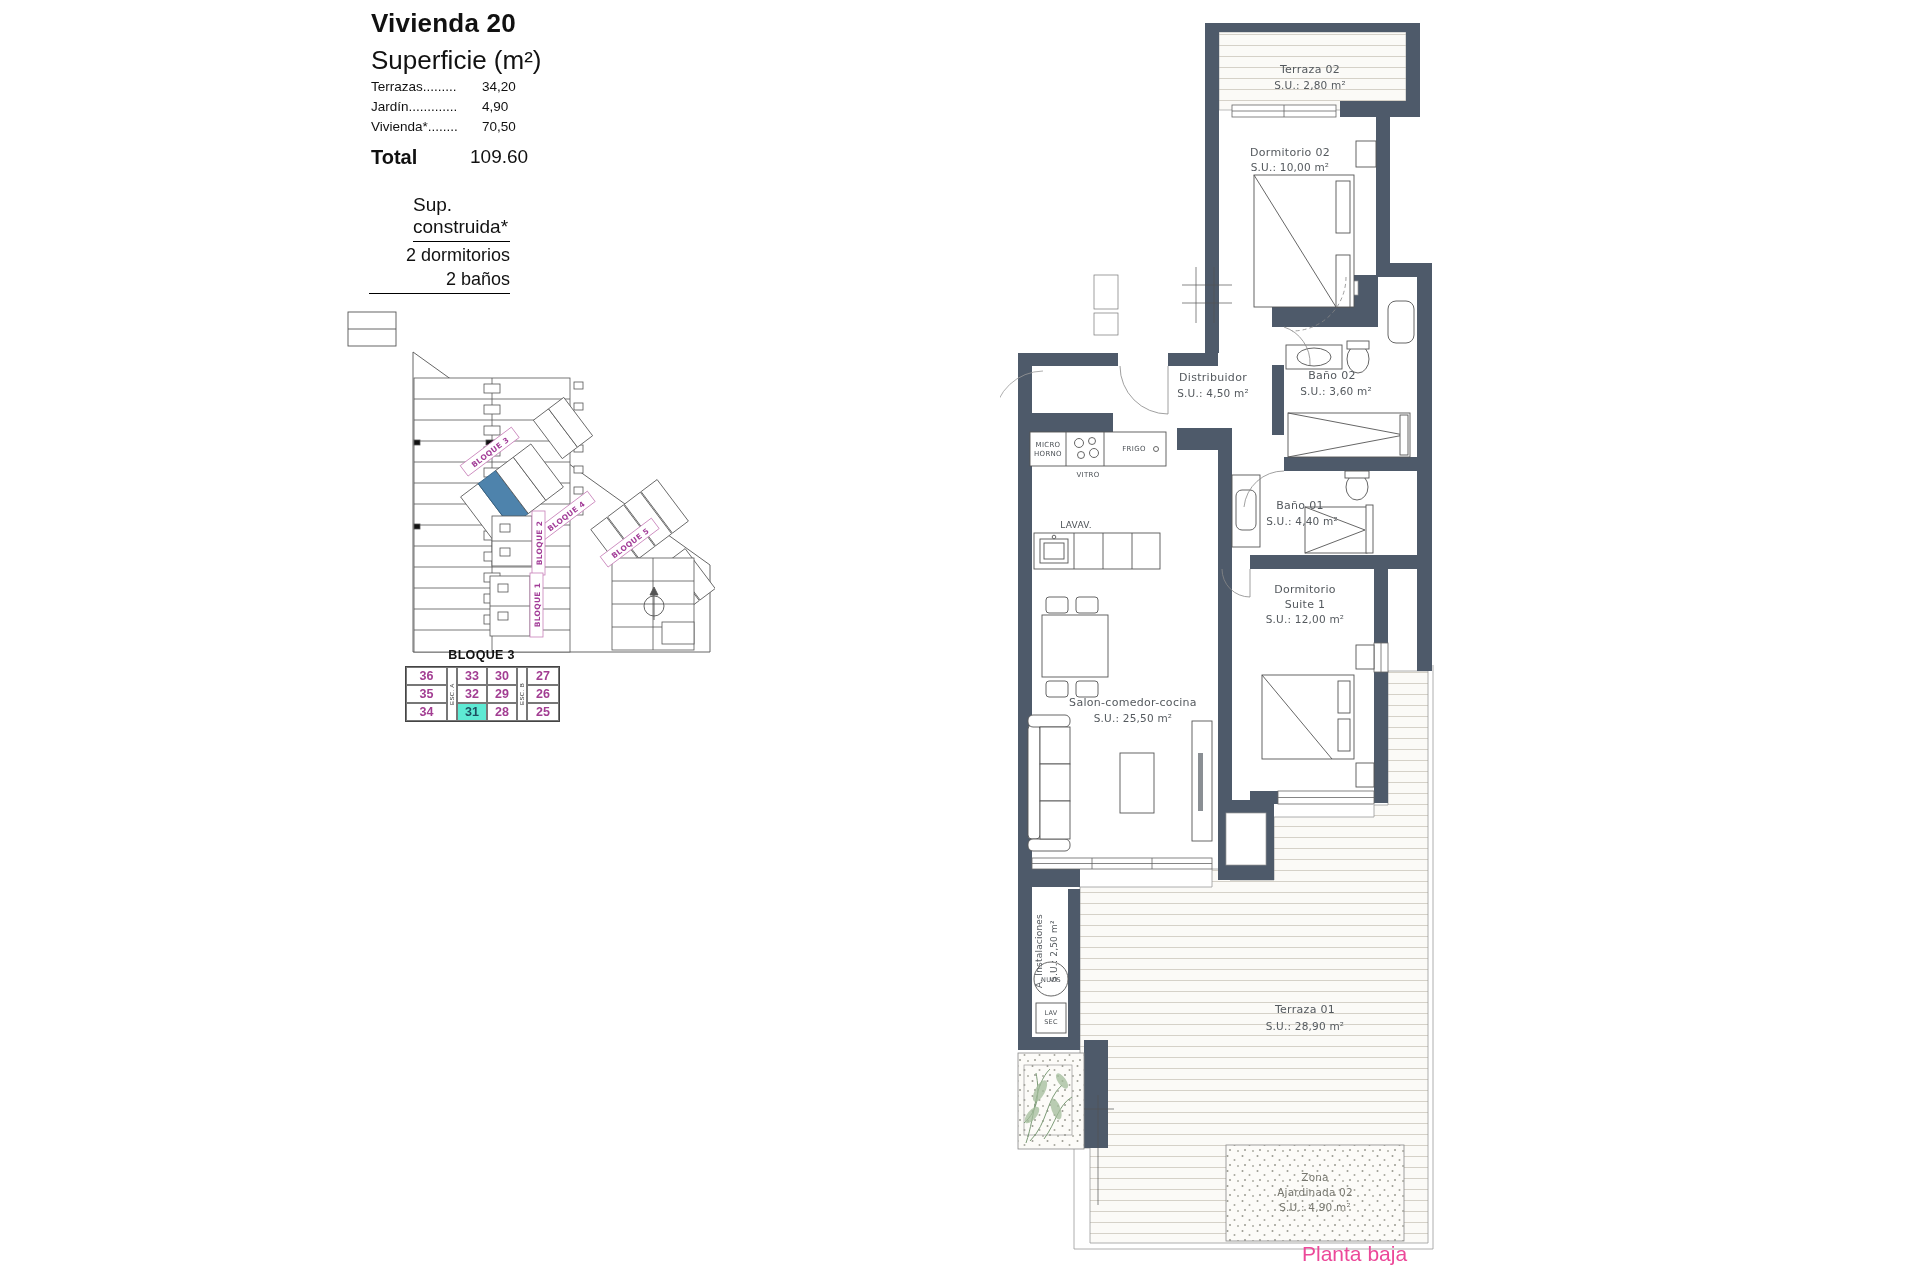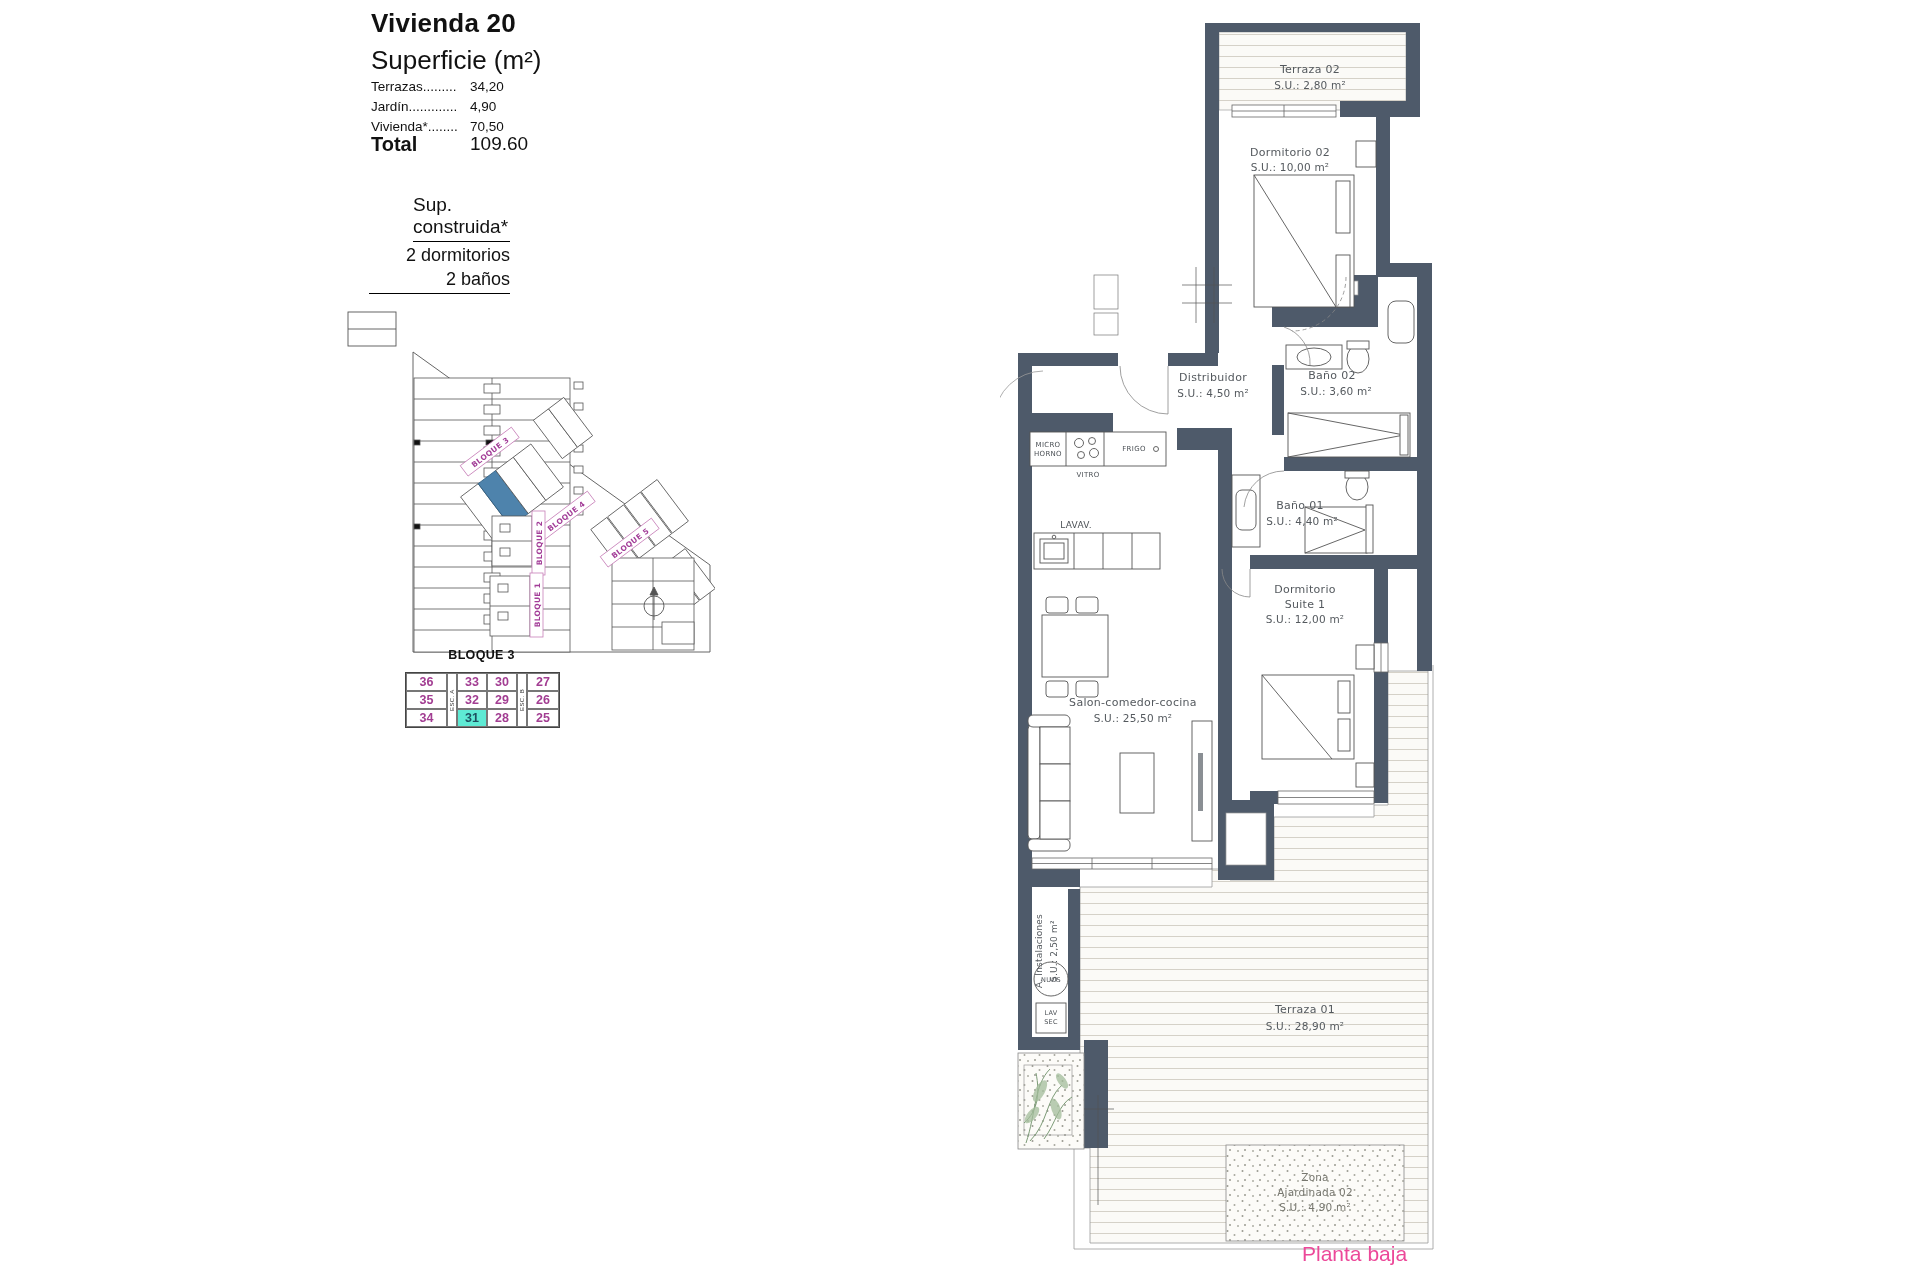--- a/index.html
+++ b/index.html
@@ -5,33 +5,33 @@
   html,body{margin:0;padding:0;}
   body{width:1920px;height:1280px;background:#fff;position:relative;
        font-family:"Liberation Sans",sans-serif;color:#111;overflow:hidden;}
   .abs{position:absolute;}
 
   
   #title{left:371px;top:8px;font-size:26px;font-weight:bold;letter-spacing:.2px;}
   #subtitle{left:371px;top:45px;font-size:26px;}
   #surows{left:371px;top:79px;width:160px;font-size:13.5px;}
   .surow{position:relative;height:20px;}
-  .surow .val{position:absolute;left:99px;}
-  #totalrow{left:371px;top:133px;width:160px;}
+  .surow .val{position:absolute;left:111px;}
+  #totalrow{left:371px;top:146px;width:160px;}
   #totalrow .tl{font-size:20px;font-weight:bold;}
   #totalrow .tv{position:absolute;left:99px;top:0;font-size:19px;font-weight:normal;}
   #construida{left:369px;top:194px;width:141px;font-size:19px;}
   #construida .ct{border-bottom:1.5px solid #000;padding-bottom:3px;margin-left:44px;}
   #construida .cl{text-align:right;margin-top:3px;font-size:18px;}
   #construida .cl2{border-bottom:1.5px solid #000;padding-bottom:3px;}
 
   
   #btable{left:405px;top:648px;}
   #btitle{text-align:center;font-weight:bold;font-size:12.5px;width:153px;letter-spacing:.3px;}
-  #bgrid{margin-top:10px;display:grid;grid-template-columns:41px 10px 30px 30px 10px 32px;
+  #bgrid{margin-top:4px;display:grid;grid-template-columns:41px 10px 30px 30px 10px 32px;
          grid-auto-rows:18px;border:1px solid #444;background:#fff;text-align:right;}
   .bcell{border:.5px solid #777;display:flex;align-items:center;justify-content:center;
          font-weight:bold;font-size:12.5px;color:#a23d92;}
   .esc{border:.5px solid #777;writing-mode:vertical-rl;transform:rotate(180deg);
        font-size:6px;color:#333;display:flex;align-items:center;justify-content:center;
        letter-spacing:.4px;font-weight:normal;}
   .hl{background:#5eead4;color:#1d4f60;}
 
   #plantabaja{left:1302px;top:1242px;font-size:21px;color:#ec4899;}
 

